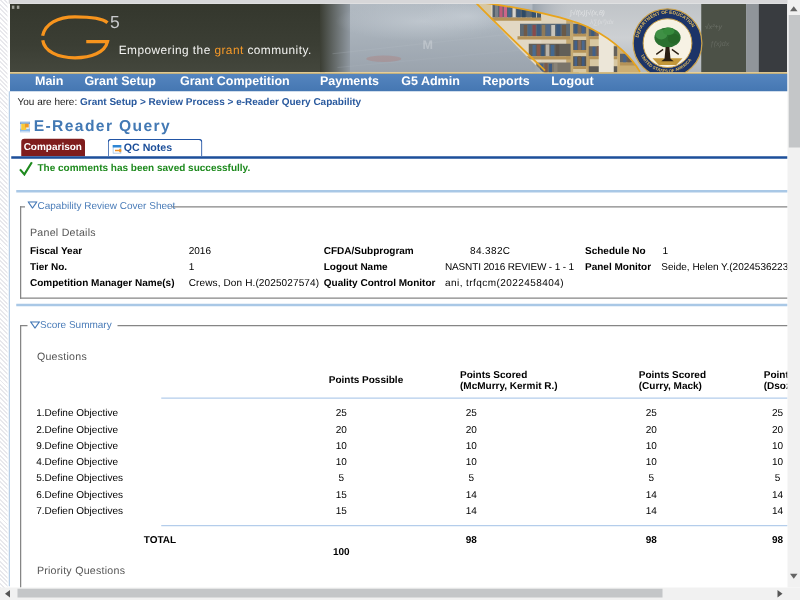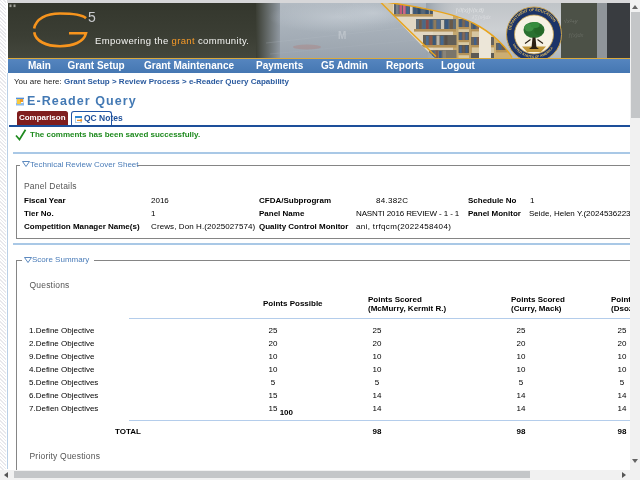--- a/index.html
+++ b/index.html
@@ -187,41 +187,41 @@
 <path d="M -9,9 L -3.5,5 M 9,9 L 3.5,5" stroke="#2a1f12" stroke-width="1.1"></path>
 </g>
 </svg>
 </div>
 
 <div class="a" style="left:8px;top:57.5px;width:622px;height:1px;background:#d9a93e"></div>
 <div class="a" style="left:8px;top:58.5px;width:622px;height:14.5px;background:linear-gradient(#5585bf,#4577b2)"></div>
 <div class="a b" style="left:8px;top:60px;width:544px;height:12px;color:#fff;font-size:10px">
 <span class="a" style="left:20px">Main</span>
 <span class="a" style="left:59.5px">Grant Setup</span>
-<span class="a" style="left:136px">Grant Maintenance</span>
+<span class="a" style="left:136px">Grant Competition</span>
 <span class="a" style="left:248px">Payments</span>
 <span class="a" style="left:313px">G5 Admin</span>
 <span class="a" style="left:378px">Reports</span>
 <span class="a" style="left:433px">Logout</span>
 </div>
 
 <div class="a" style="left:7px;top:73px;width:1px;height:396px;background:#b9cfe6"></div>
 
 <div class="a" style="left:14px;top:77px;font-size:8px;color:#222">You are here: <span class="b" style="color:#2a5a9e">Grant Setup &gt; Review Process &gt; e-Reader Query Capability</span></div>
 
 <div class="a" style="left:15.5px;top:97px;width:8.5px;height:8.5px;background:#fdfdff;border:1px solid #c6daf0">
   <div class="a" style="left:-0.5px;top:-0.5px;width:7.5px;height:1.6px;background:#5590d8"></div>
   <div class="a" style="left:-0.5px;top:5.2px;width:7.5px;height:1.4px;background:#8cbcec"></div>
   <div class="a" style="left:0.2px;top:1.2px;width:4.8px;height:4.4px;background:#f7c93e"></div>
   <div class="a" style="left:3.6px;top:1.2px;width:2.6px;height:2.6px;background:#f09b28"></div>
 </div>
 <div class="a b" style="left:27px;top:94px;font-size:12.5px;color:#4379b4;letter-spacing:1.1px">E-Reader Query</div>
 
 <div class="a b" style="left:17px;top:111px;width:50.5px;height:13.5px;background:#7f1d1d;border-radius:2.5px 2.5px 0 0;color:#fff;font-size:8px;text-align:center;line-height:13px">Comparison</div>
-<div class="a b" style="left:71px;top:110.5px;width:41px;height:14px;background:#fff;border:1px solid #2255a5;border-bottom:none;border-radius:3px 3px 0 0;color:#1d4f9a;font-size:8.5px;line-height:13px">
+<div class="a b" style="left:86px;top:110.5px;width:76px;height:14px;background:#fff;border:1px solid #2255a5;border-bottom:none;border-radius:3px 3px 0 0;color:#1d4f9a;font-size:8.5px;line-height:13px">
   <span class="a" style="left:3px;top:2.5px;width:8px;height:7px">
     <svg width="8" height="7" viewBox="0 0 8 7">
         <rect x="0.4" y="0.4" width="6.2" height="6.2" fill="#ffffff" stroke="#9cc2e8" stroke-width="0.8"></rect>
         <rect x="0" y="0" width="7" height="2" fill="#2e86d4"></rect>
         <path d="M2,4.4 L7,4.4 M7,4.4 L5.6,3.2 M7,4.4 L5.6,5.6" stroke="#f09020" stroke-width="1.1" fill="none"></path>
       </svg>
   </span>
   <span class="a" style="left:12px;top:0">QC Notes</span>
 </div>
 <div class="a" style="left:9px;top:124.5px;width:620.5px;height:2px;background:#1d4f9a"></div>
@@ -231,36 +231,36 @@
   </svg>
 <div class="a b" style="left:30px;top:129.5px;font-size:8px;color:#1e8a1e">The comments has been saved successfully.</div>
 
 <div class="a" style="left:13px;top:151.5px;width:616.5px;height:2px;background:#a9c8e6"></div>
 
 <div class="a" style="left:15.5px;top:164.5px;width:614px;height:74.5px;border:1px solid #858585;border-right:none"></div>
 <div class="a" style="left:20px;top:159.5px;width:117px;height:10px;background:#fff">
   <svg class="a" style="left:1.5px;top:1.5px" width="8" height="6" viewBox="0 0 8 6">
       <path d="M0.5,0.5 L7.5,0.5 L4,5.5 Z" fill="#fff" stroke="#4a7cb8" stroke-width="0.9"></path>
     </svg>
-  <span class="a" style="left:10px;top:0;font-size:8px;color:#4a7cb8;white-space:nowrap">Technical Review Cover Sheet</span>
+  <span class="a" style="left:10px;top:0;font-size:8px;color:#4a7cb8;white-space:nowrap">Capability Review Cover Sheet</span>
 </div>
 
 <div class="a" style="left:24px;top:180.5px;font-size:8.5px;color:#555;letter-spacing:0.2px">Panel Details</div>
 
 <div class="a" style="left:0;top:0;width:629.5px;height:480px;overflow:hidden;pointer-events:none">
 <div class="a b" style="left:24px;top:195.5px;font-size:8px;color:#000">Fiscal Year</div>
 <div class="a" style="left:151px;top:195.5px;font-size:8px;color:#000">2016</div>
 <div class="a b" style="left:259px;top:195.5px;font-size:8px;color:#000">CFDA/Subprogram</div>
 <div class="a" style="left:376px;top:195.5px;font-size:8px;color:#000;letter-spacing:0.3px">84.382C</div>
 <div class="a b" style="left:468px;top:195.5px;font-size:8px;color:#000">Schedule No</div>
 <div class="a" style="left:530px;top:195.5px;font-size:8px;color:#000">1</div>
 
 <div class="a b" style="left:24px;top:208.5px;font-size:8px;color:#000">Tier No.</div>
 <div class="a" style="left:151px;top:208.5px;font-size:8px;color:#000">1</div>
-<div class="a b" style="left:259px;top:208.5px;font-size:8px;color:#000">Panel Name</div>
+<div class="a b" style="left:259px;top:208.5px;font-size:8px;color:#000">Logout Name</div>
 <div class="a" style="left:356px;top:208.5px;font-size:8px;color:#000;letter-spacing:-0.12px">NASNTI 2016 REVIEW - 1 - 1</div>
 <div class="a b" style="left:468px;top:208.5px;font-size:8px;color:#000">Panel Monitor</div>
 <div class="a" style="left:529px;top:208.5px;font-size:8px;color:#000;white-space:nowrap">Seide, Helen Y.(2024536223651)</div>
 
 <div class="a b" style="left:24px;top:221.5px;font-size:8px;color:#000">Competition Manager Name(s)</div>
 <div class="a" style="left:151px;top:221.5px;font-size:8px;color:#000;letter-spacing:0.1px">Crews, Don H.(2025027574)</div>
 <div class="a b" style="left:259px;top:221.5px;font-size:8px;color:#000">Quality Control Monitor</div>
 <div class="a" style="left:356px;top:221.5px;font-size:8px;color:#000;letter-spacing:0.35px">ani, trfqcm(2022458404)</div>
 
 <div class="a b" style="left:263px;top:299px;font-size:8px;color:#000">Points Possible</div>
@@ -319,21 +319,21 @@
 <div class="a" style="left:602px;top:338.5px;width:40px;text-align:center">20</div>
 <div class="a" style="left:602px;top:351.5px;width:40px;text-align:center">10</div>
 <div class="a" style="left:602px;top:364.5px;width:40px;text-align:center">10</div>
 <div class="a" style="left:602px;top:377.5px;width:40px;text-align:center">5</div>
 <div class="a" style="left:602px;top:390.5px;width:40px;text-align:center">14</div>
 <div class="a" style="left:602px;top:403.5px;width:40px;text-align:center">14</div>
 </div>
 
 <div class="a" style="left:128.75px;top:419.5px;width:500.75px;height:1.5px;background:#b4cdeb"></div>
 <div class="a b" style="left:115px;top:426.5px;font-size:8px;color:#000">TOTAL</div>
-<div class="a b" style="left:253px;top:408px;width:40px;text-align:right;font-size:8px;color:#000">100</div>
+<div class="a b" style="left:253px;top:437px;width:40px;text-align:center;font-size:8px;color:#000">100</div>
 <div class="a b" style="left:357px;top:426.5px;width:40px;text-align:center;font-size:8px;color:#000">98</div>
 <div class="a b" style="left:501px;top:426.5px;width:40px;text-align:center;font-size:8px;color:#000">98</div>
 <div class="a b" style="left:602px;top:426.5px;width:40px;text-align:center;font-size:8px;color:#000">98</div>
 
 <div class="a" style="left:29.5px;top:450.5px;font-size:8.5px;color:#555;letter-spacing:0.2px">Priority Questions</div>
 
 <div class="a" style="left:629.5px;top:0;width:10.5px;height:469.5px;background:#f1f1f1"></div>
 <div class="a" style="left:631.5px;top:4.5px;width:0;height:0;border-left:3.5px solid transparent;border-right:3.5px solid transparent;border-bottom:4.5px solid #646464"></div>
 <div class="a" style="left:631px;top:12px;width:8.5px;height:106px;background:#c4c6c8"></div>
 <div class="a" style="left:631.5px;top:458.5px;width:0;height:0;border-left:3.5px solid transparent;border-right:3.5px solid transparent;border-top:4.5px solid #646464"></div>

